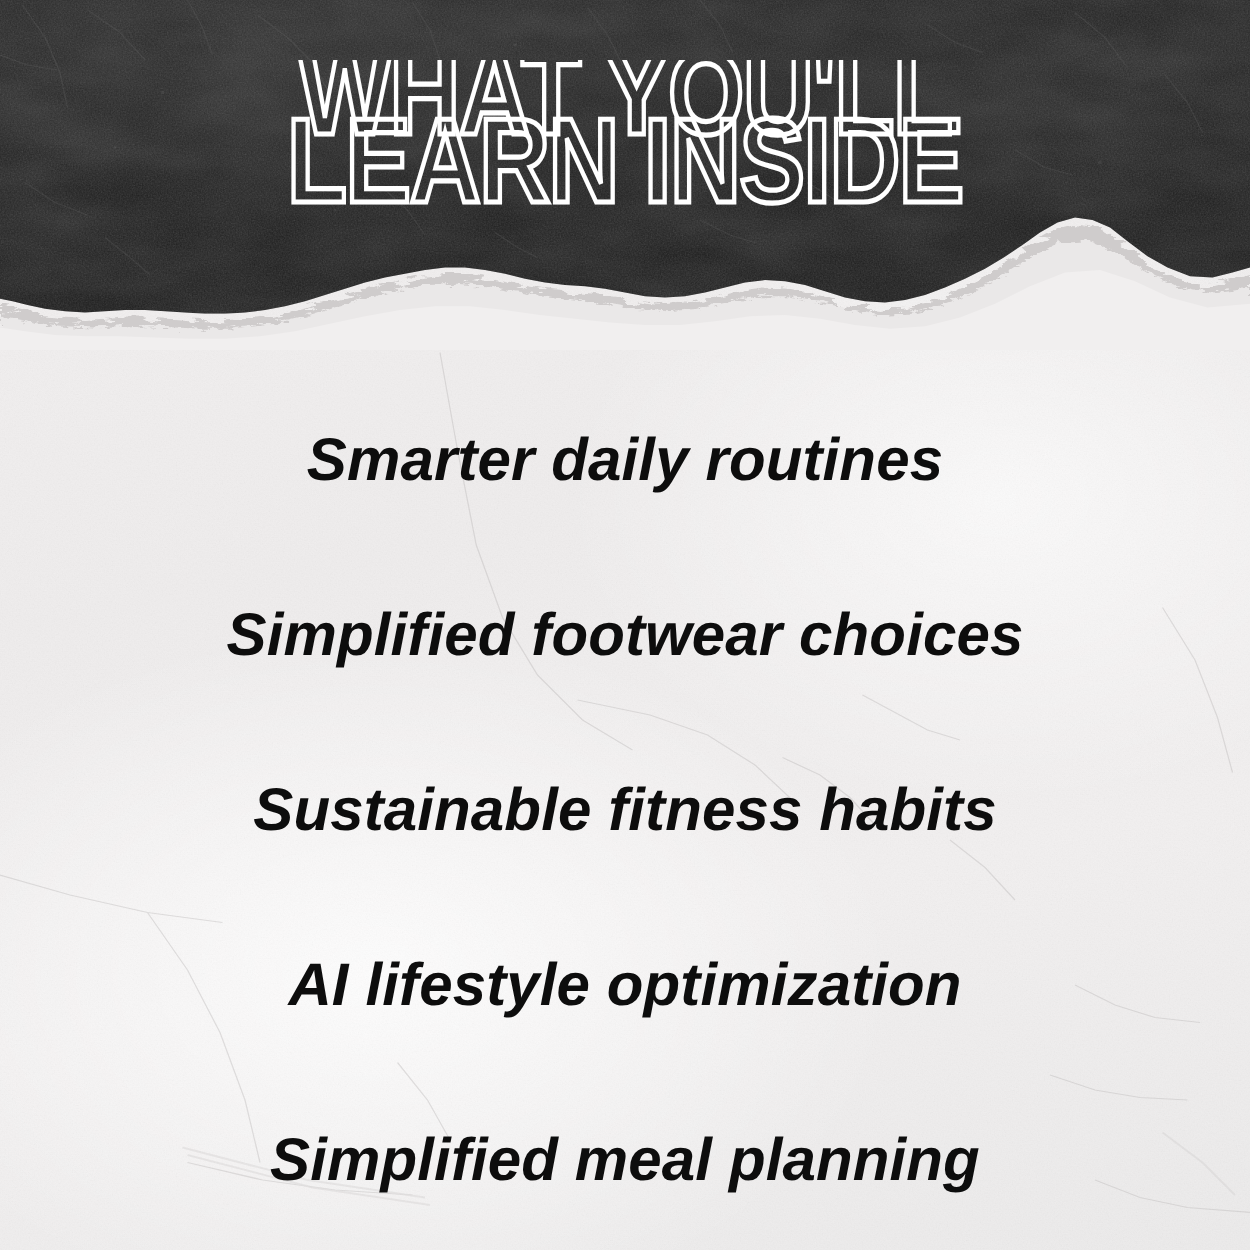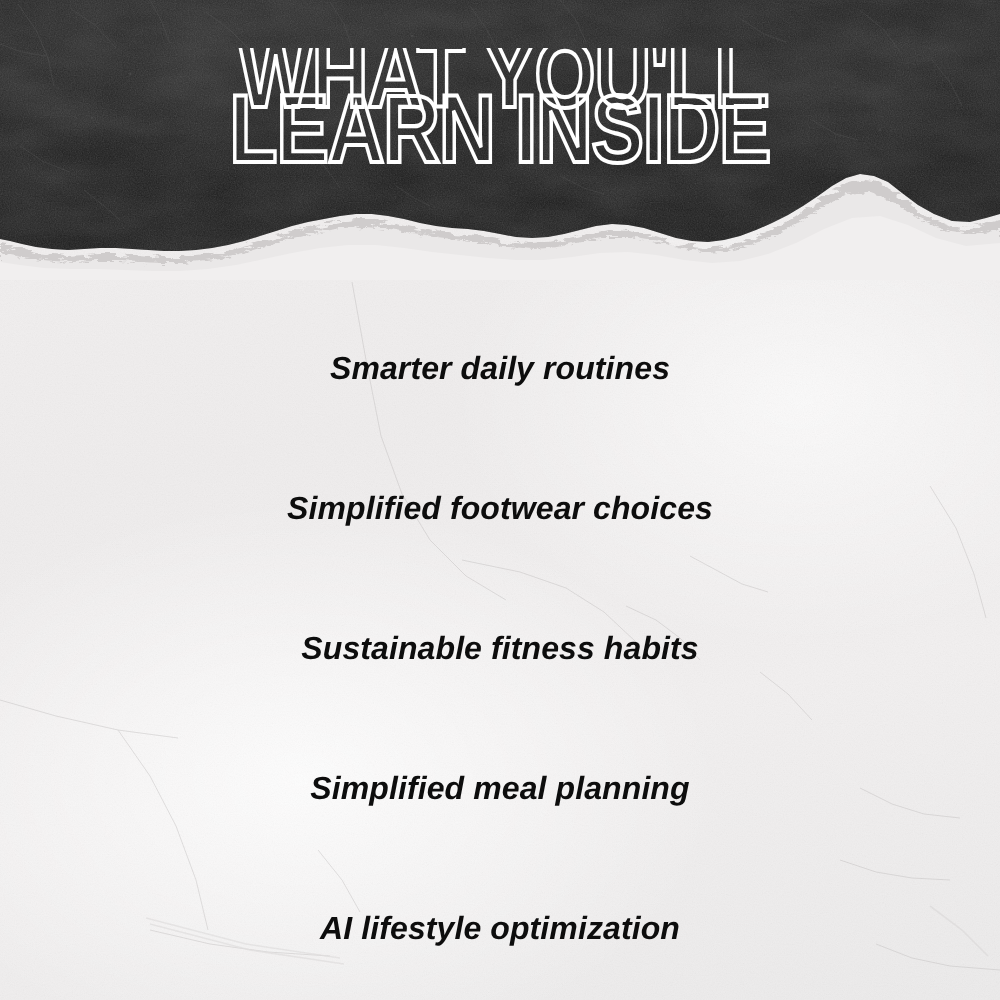--- a/index.html
+++ b/index.html
@@ -53,21 +53,21 @@
     pointer-events:none;
   }
   .heading svg{display:block;margin:0 auto;}
 
   
   .list{
     position:absolute;left:0;top:298px;width:1000px;
   }
   .list-item{
     height:140px;display:flex;align-items:center;justify-content:center;
-    font-size:32px;font-style:italic;font-weight:bold;
+    font-size:48px;font-style:italic;font-weight:bold;
     letter-spacing:.1px;color:#0d0d0d;white-space:nowrap;
     text-rendering:geometricPrecision;
   }
 </style>
 </head>
 <body>
 
 <div id="stage">
 
   <svg width="0" height="0" style="position:absolute" aria-hidden="true">
@@ -238,20 +238,20 @@
     <div class="list-item">
       <span>Smarter daily routines</span>
     </div>
     <div class="list-item">
       <span>Simplified footwear choices</span>
     </div>
     <div class="list-item">
       <span>Sustainable fitness habits</span>
     </div>
     <div class="list-item">
+      <span>AI lifestyle optimization</span>
+    </div>
+    <div class="list-item">
       <span>Simplified meal planning</span>
     </div>
-    <div class="list-item">
-      <span>AI lifestyle optimization</span>
-    </div>
   </div>
 
 </div>
 
 </body></html>

